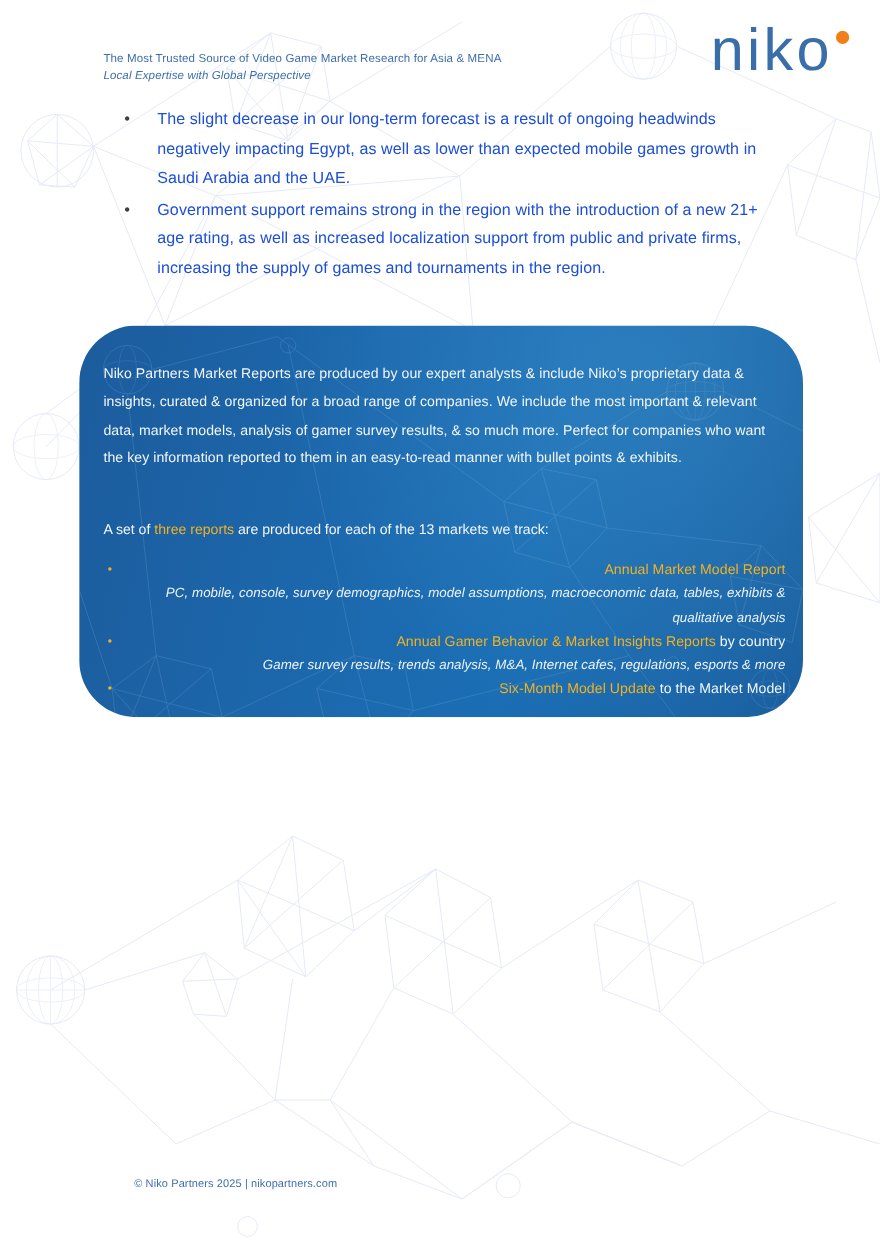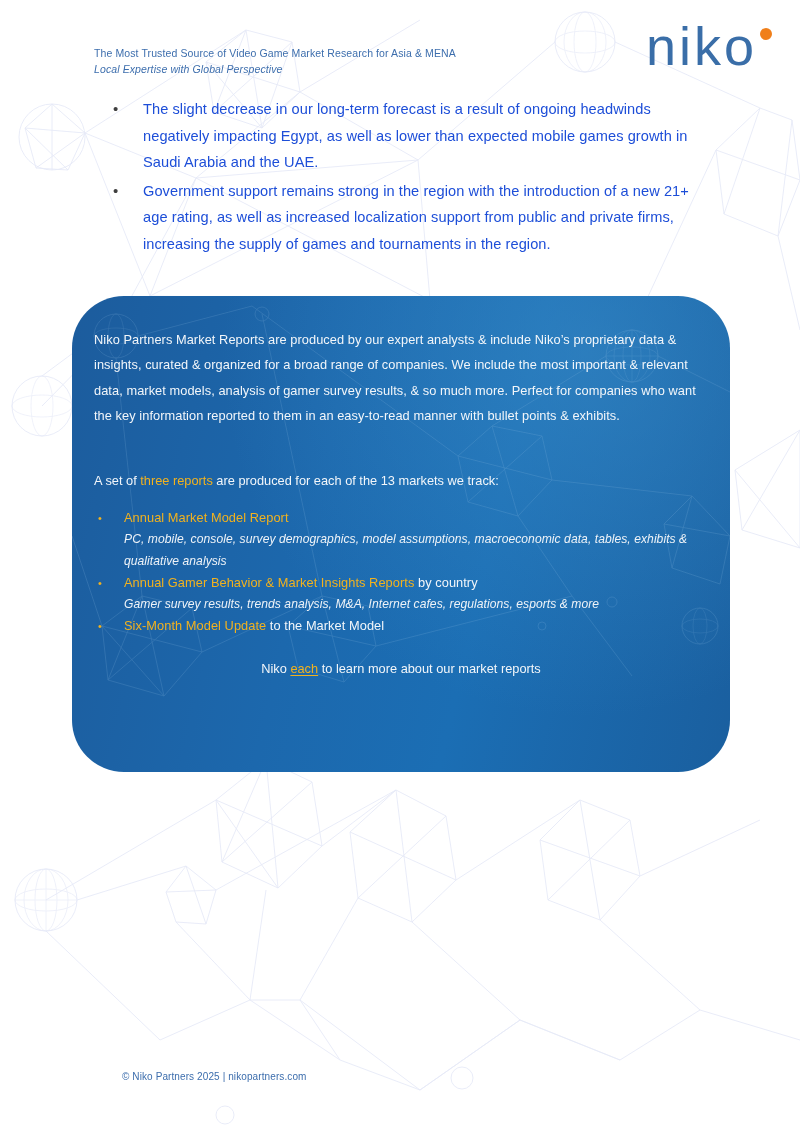--- a/index.html
+++ b/index.html
@@ -108,21 +108,21 @@
     color: #1d4ed8;
     letter-spacing: 0.005em;
   }
 
   
   .blue-panel {
     position: absolute;
     left: 72px;
     top: 296px;
     width: 658px;
-    height: 476px;
+    height: 356px;
     border-radius: 52px;
     background:
       radial-gradient(circle at 78% 12%, rgba(58,140,200,0.55) 0%, rgba(58,140,200,0) 55%),
       linear-gradient(103deg, #1c5c9d 0%, #1c68ad 38%, #1b6eb4 62%, #1a5f9f 100%);
     overflow: hidden;
     z-index: 2;
   }
   .panel-net {
     position: absolute;
     left: 0; top: 0;
@@ -179,20 +179,21 @@
     width: 30px;
     font-size: 11px;
     line-height: 22.3px;
     color: #f2b21e;
     text-align: left;
     padding-left: 4px;
     box-sizing: border-box;
   }
   .report-body {
     flex: 1 1 auto;
+    text-align: right;
   }
   .report-title {
     font-size: 12.8px;
     line-height: 22.3px;
     color: #f2b21e;
     letter-spacing: 0.005em;
   }
   .report-title .plain {
     color: #f2f6fa;
   }

